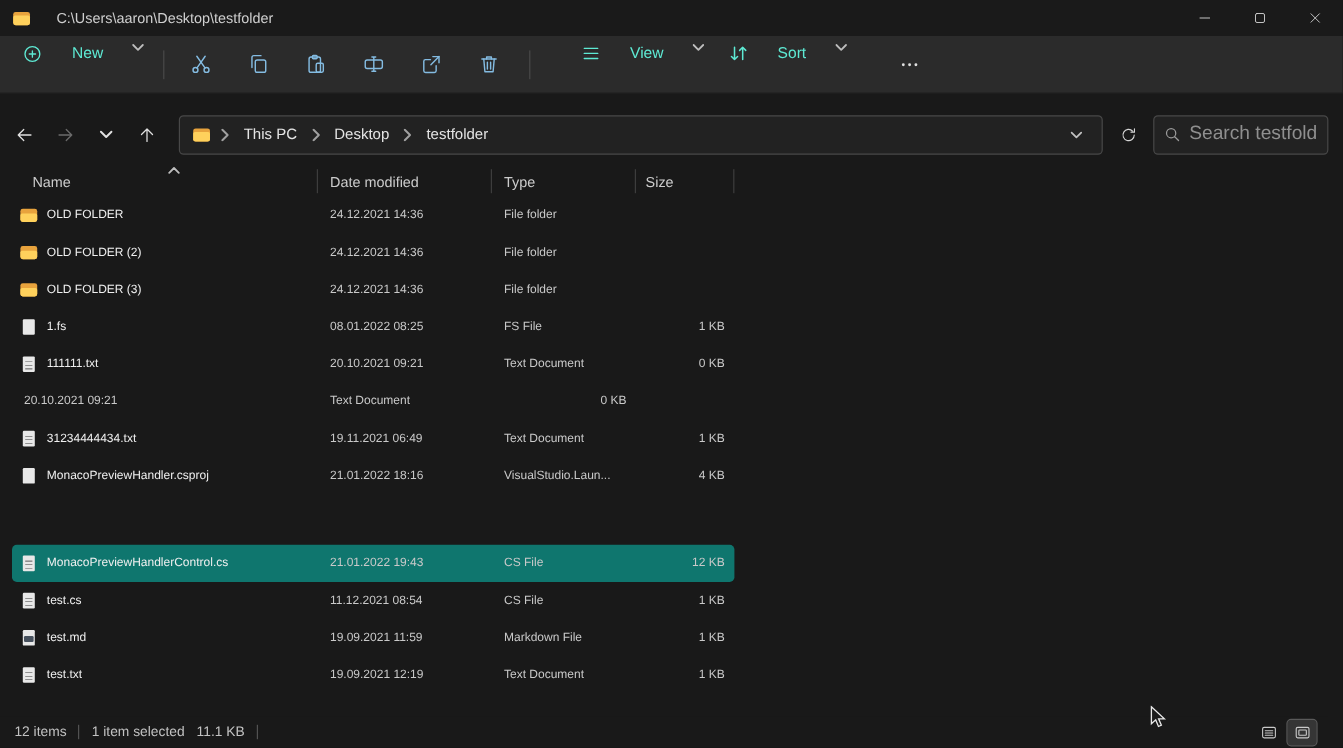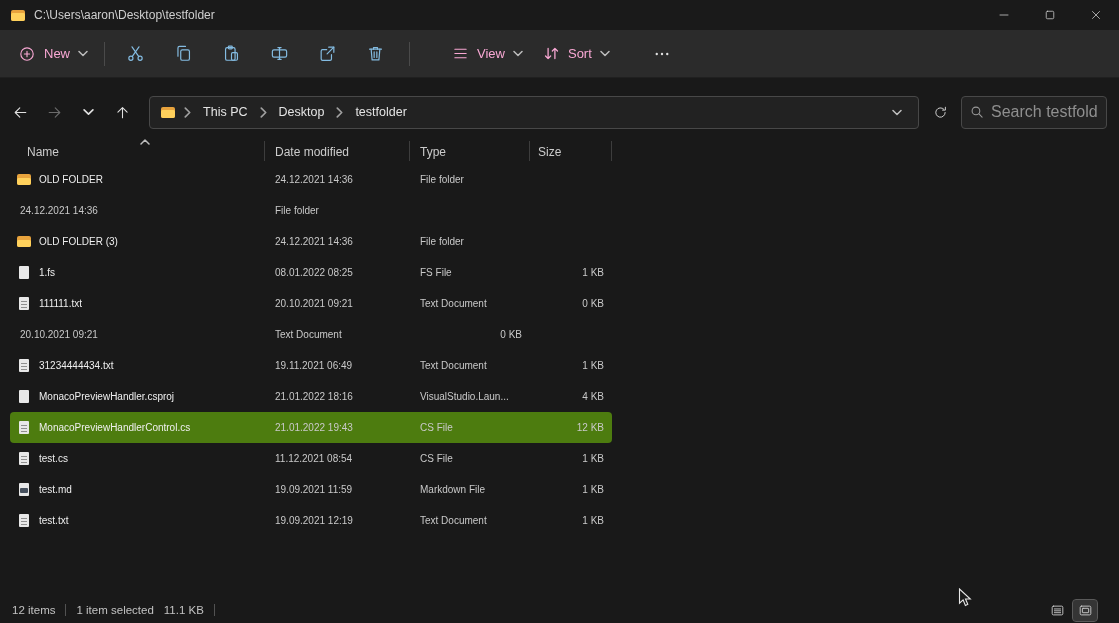--- a/index.html
+++ b/index.html
@@ -1,31 +1,31 @@
 <!DOCTYPE html>
 <html><head>
 <meta charset="utf-8">
 <style>
   * { margin:0; padding:0; box-sizing:border-box; }
   html,body { width:1119px; height:623px; background:#191919; overflow:hidden;
     font-family:"Liberation Sans","DejaVu Sans",sans-serif; }
   .window { position:relative; width:1119px; height:623px; background:#191919; color:#e8e8e8; }
 
   
-  .titlebar { height:30px; background:#1a1a1a; display:flex; align-items:center; padding-left:10px; }
+  .titlebar { height:30px; background:#1a1a1a; display:flex; align-items:center; padding-left:10px;gap:13px; }
   .titlebar .title { font-size:12px; color:#cfcfcf; margin-left:8px; }
   .win-controls { margin-left:auto; display:flex; height:30px; }
   .wc { width:46px; height:30px; background:transparent; border:none; color:#d6d6d6;
     display:flex; align-items:center; justify-content:center; cursor:default; }
 
   
   .commandbar { height:48px; background:#2b2b2b; display:flex; align-items:center; padding:0 8px;
     border-bottom:1px solid #202020; }
-  .tb-btn { display:flex; align-items:center; gap:8px; height:36px; padding:0 10px; border:none;
-    background:transparent; color:#f9a8d4; font-size:13px; border-radius:4px;
+  .tb-btn { display:flex; gap:24px; height:36px; padding:0 10px; border:none;
+    background:transparent; color:#5eead4; font-size:13px; border-radius:4px;
     font-family:"Liberation Sans",sans-serif; }
   .tb-icon-btn { width:40px; height:36px; border:none; background:transparent; border-radius:4px;
     display:flex; align-items:center; justify-content:center; color:#84bce2; margin-right:8px; }
   .tb-sep { width:1px; height:24px; background:#4a4a4a; margin:0 10px 0 6px; }
   .dimchev { color:#bdbdbd; }
   .sv { stroke:currentColor; fill:none; stroke-width:1.5; stroke-linecap:round; stroke-linejoin:round; }
 
   
   .navbar { height:52px; display:flex; align-items:center; padding:16px 12px 0 6px; background:#191919; }
   .nav-btn { width:30px; height:30px; border:none; background:transparent; color:#e0e0e0;
@@ -48,21 +48,21 @@
   
   .content { position:relative; padding:4px 0 0 10px; }
   .grid-cols { display:grid; grid-template-columns:255px 145px 120px 82px; width:602px; }
   .header-row { position:relative; height:30px; align-items:end; padding-bottom:5px; color:#cccccc; font-size:12px; }
   .hcell { padding-left:10px; position:relative; }
   .hcell.first { padding-left:17px; }
   .hcell.last { padding-left:8px; }
   .hsep { position:absolute; right:0; bottom:-2px; width:1px; height:20px; background:#3d3d3d; }
   .sort-ind { position:absolute; left:130px; top:0; color:#bdbdbd; }
   .row { height:31px; align-items:center; font-size:10px; color:#c9c9c9; border-radius:4px; }
-  .row.selected { background:#4d7c0f; }
+  .row.selected { background:#0f766e;margin-top:42px; }
   .cell { padding-left:10px; white-space:nowrap; overflow:hidden; text-overflow:ellipsis; }
   .name-cell { display:flex; align-items:center; gap:7px; padding-left:6px; color:#efefef; }
   .size-cell { text-align:right; padding-right:8px; padding-left:0; }
 
   
   .ic { width:16px; height:16px; position:relative; display:inline-block; flex:none; }
   .ic-folder::before { content:""; position:absolute; left:1px; top:2.5px; width:14px; height:11px;
     background:#e8a33d; border-radius:2px; }
   .ic-folder::after { content:""; position:absolute; left:1px; top:6px; width:14px; height:7.5px;
     background:#ffd15c; border-radius:1.5px 1.5px 2px 2px; }
@@ -280,20 +280,24 @@
     <div class="cell name-cell">
       <span class="ic ic-folder"></span>
       <span>OLD FOLDER</span>
     </div>
     <div class="cell">24.12.2021 14:36</div>
     <div class="cell">File folder</div>
     <div class="cell size-cell"></div>
   </div>
 
   <div class="row grid-cols">
+    <div class="cell name-cell">
+      <span class="ic ic-folder"></span>
+      <span>OLD FOLDER (2)</span>
+    </div>
     <div class="cell">24.12.2021 14:36</div>
     <div class="cell">File folder</div>
     <div class="cell size-cell"></div>
   </div>
 
   <div class="row grid-cols">
     <div class="cell name-cell">
       <span class="ic ic-folder"></span>
       <span>OLD FOLDER (3)</span>
     </div>

